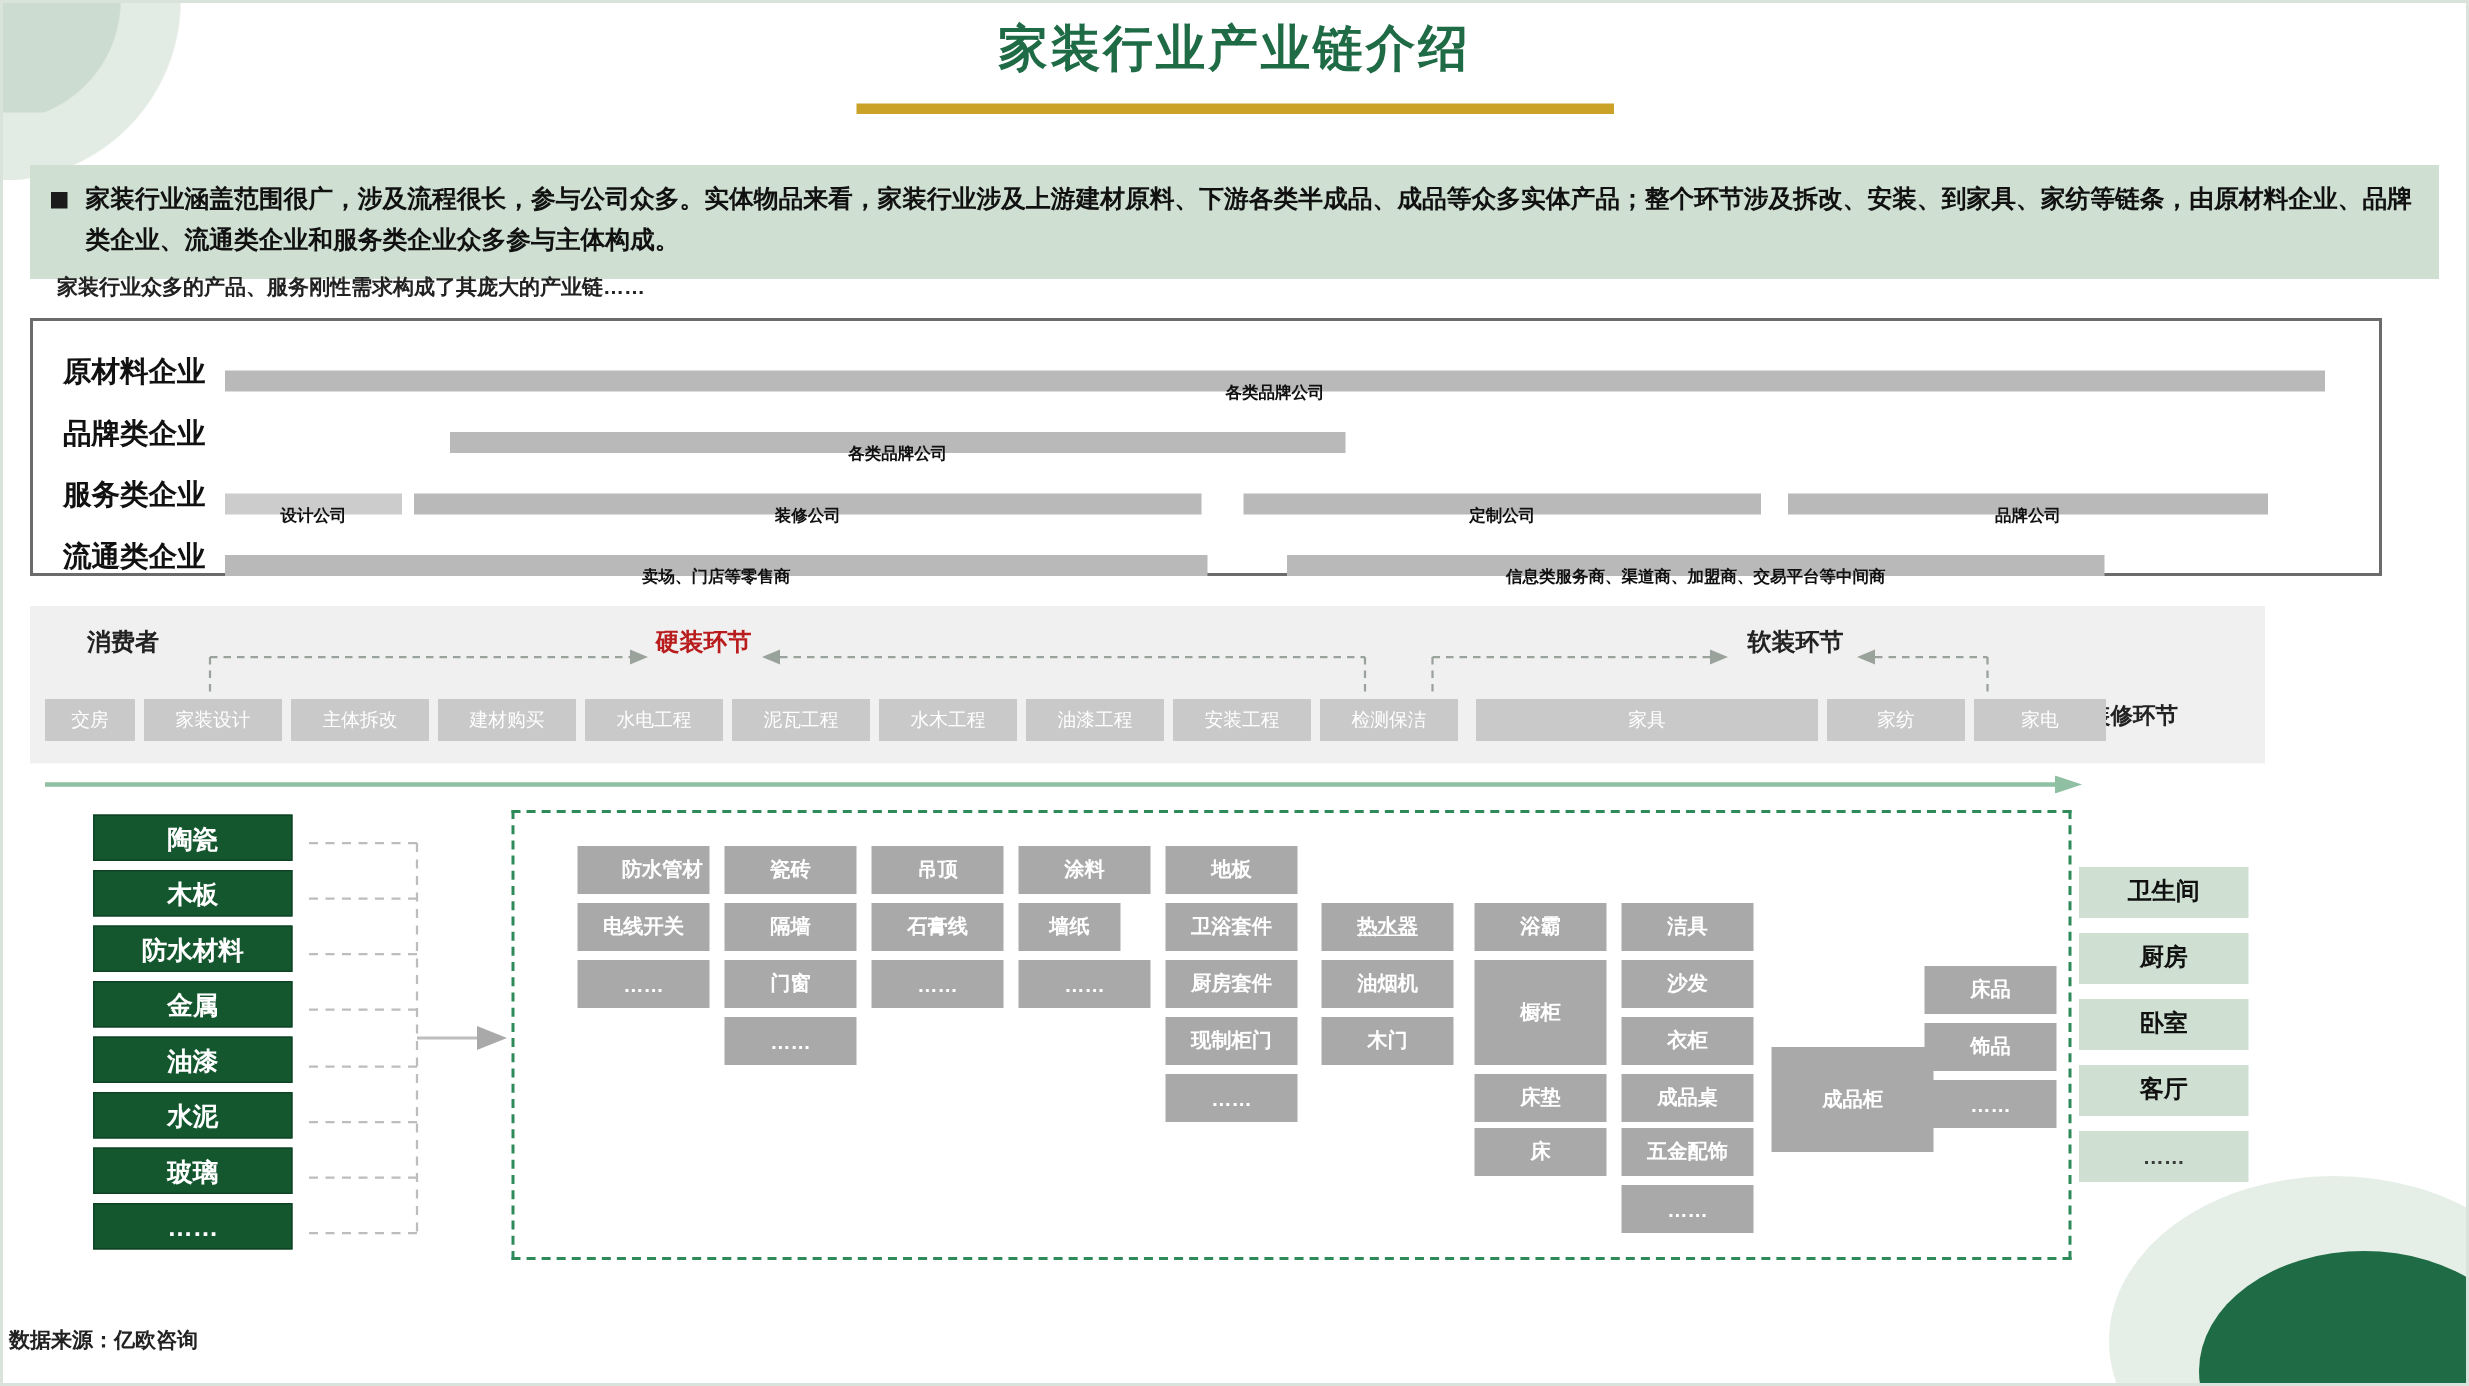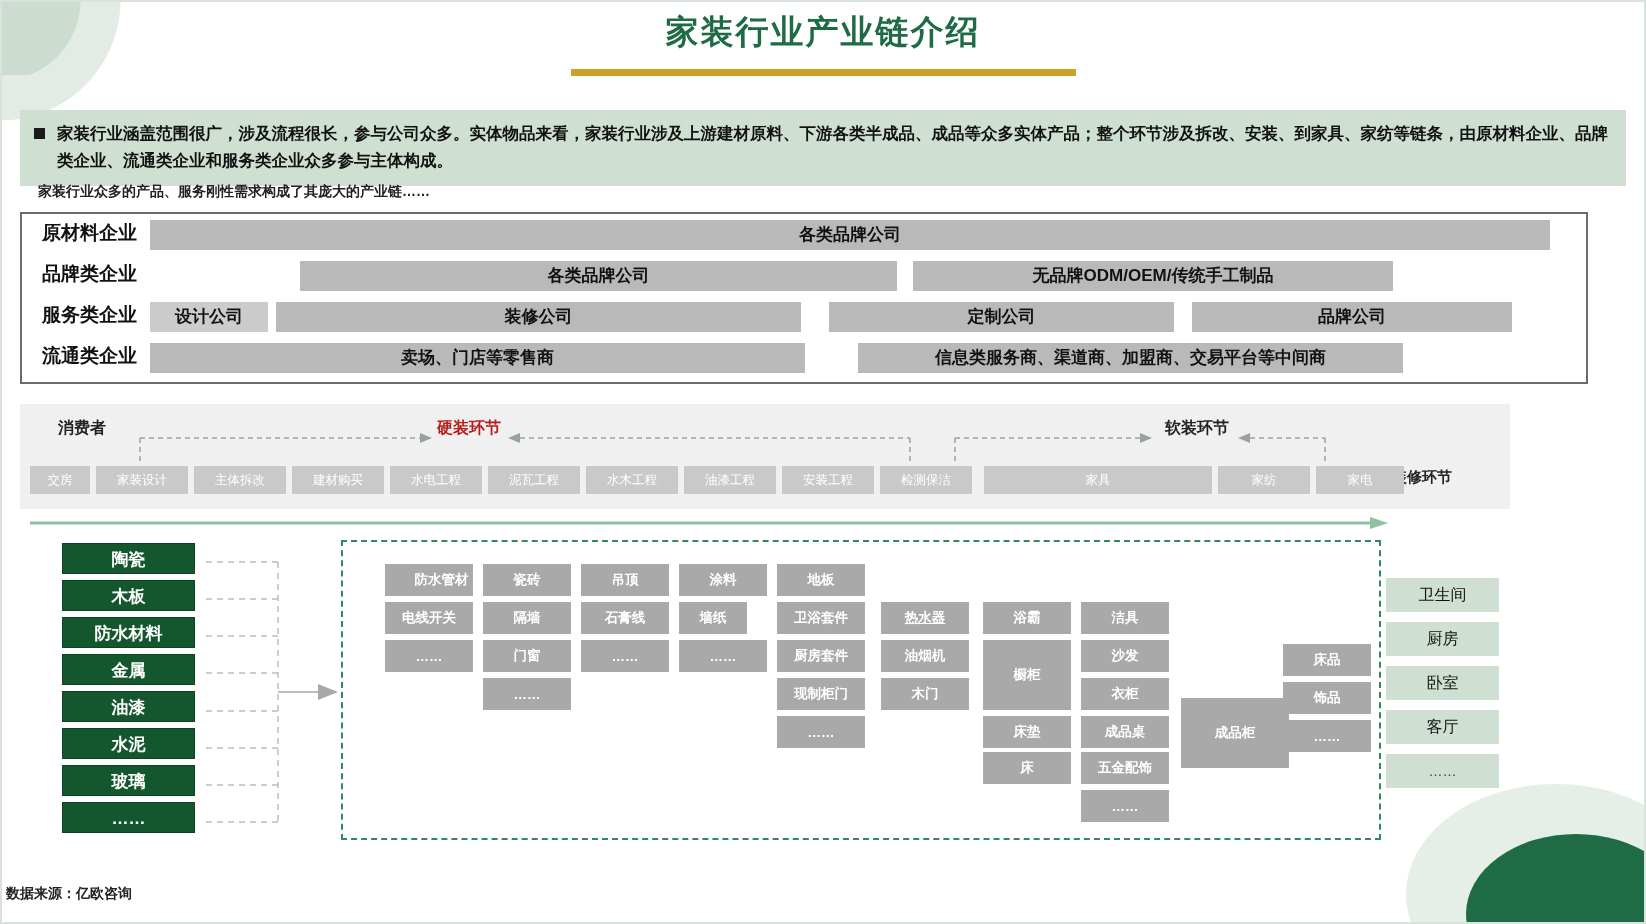--- a/index.html
+++ b/index.html
@@ -59,28 +59,28 @@
   .subnote{
     position:absolute;left:38px;top:183px;font-size:14px;font-weight:bold;color:#222;
   }
 
   
   .matrix{
     position:absolute;left:20px;top:212px;width:1568px;height:172px;
     border:2px solid #6b6b6b;box-sizing:border-box;background:#fff;
     padding:6px 6px;
   }
-  .mrow{display:flex;align-items:flex-start;height:41px;}
+  .mrow{display:flex;align-items:flex-end;height:41px;}
   .mlabel{
     width:122px;flex:0 0 auto;font-size:19px;font-weight:bold;color:#111;padding-left:14px;
     box-sizing:border-box;
   }
   .cell{
-    background:#b9b9b9;color:#111;font-size:17px;font-weight:bold;
-    height:30px;line-height:30px;text-align:center;margin-right:8px;box-sizing:border-box;
+    background:#b9b9b9;color:#111;font-size:11px;font-weight:bold;
+    height:14px;line-height:30px;text-align:center;margin-right:8px;box-sizing:border-box;
   }
   .cell.last{margin-right:0;}
 
   
   .midpanel{
     position:absolute;left:20px;top:404px;width:1490px;height:105px;background:#f0f0f0;
   }
   .consumer{
     position:absolute;left:58px;top:418px;font-size:16px;font-weight:bold;color:#222;
   }
@@ -112,21 +112,21 @@
     position:absolute;left:341px;top:540px;width:1040px;height:300px;
     border:2px dashed #2f8a5a;box-sizing:border-box;
   }
   .prod{
     position:absolute;background:#a9a9a9;color:#fff;font-size:13.5px;font-weight:bold;
     text-align:center;box-sizing:border-box;display:flex;align-items:center;justify-content:center;
   }
 
   .roomcol{position:absolute;left:1386px;top:578px;width:113px;}
   .room{
-    background:#cfe0d3;color:#111;font-size:16px;font-weight:normal;
+    background:#cfe0d3;color:#111;font-size:16px;font-weight:bold;
     height:34px;line-height:34px;text-align:center;margin-bottom:10px;
   }
   .room.dots{font-size:14px;color:#3a3a3a;}
 
   .source{
     position:absolute;left:6px;top:885px;font-size:14px;font-weight:bold;color:#222;
   }
   .source .val{color:#222;}
 </style>
 </head>
@@ -156,21 +156,20 @@
   <div class="mrow">
     <div class="mlabel">原材料企业</div>
     <div style="display:flex;flex:1;">
       <div class="cell last" style="width:1400px;">各类品牌公司</div>
     </div>
   </div>
   <div class="mrow">
     <div class="mlabel">品牌类企业</div>
     <div style="display:flex;flex:1;">
       <div class="cell" style="width:597px;margin-left:150px;">各类品牌公司</div>
-      <div class="cell last" style="width:480px;margin-left:8px;">无品牌ODM/OEM/传统手工制品</div>
     </div>
   </div>
   <div class="mrow">
     <div class="mlabel">服务类企业</div>
     <div style="display:flex;flex:1;">
       <div class="cell" style="width:118px;background:#cccccc;">设计公司</div>
       <div class="cell" style="width:525px;">装修公司</div>
       <div class="cell" style="width:345px;margin-left:20px;">定制公司</div>
       <div class="cell last" style="width:320px;margin-left:10px;">品牌公司</div>
     </div>

